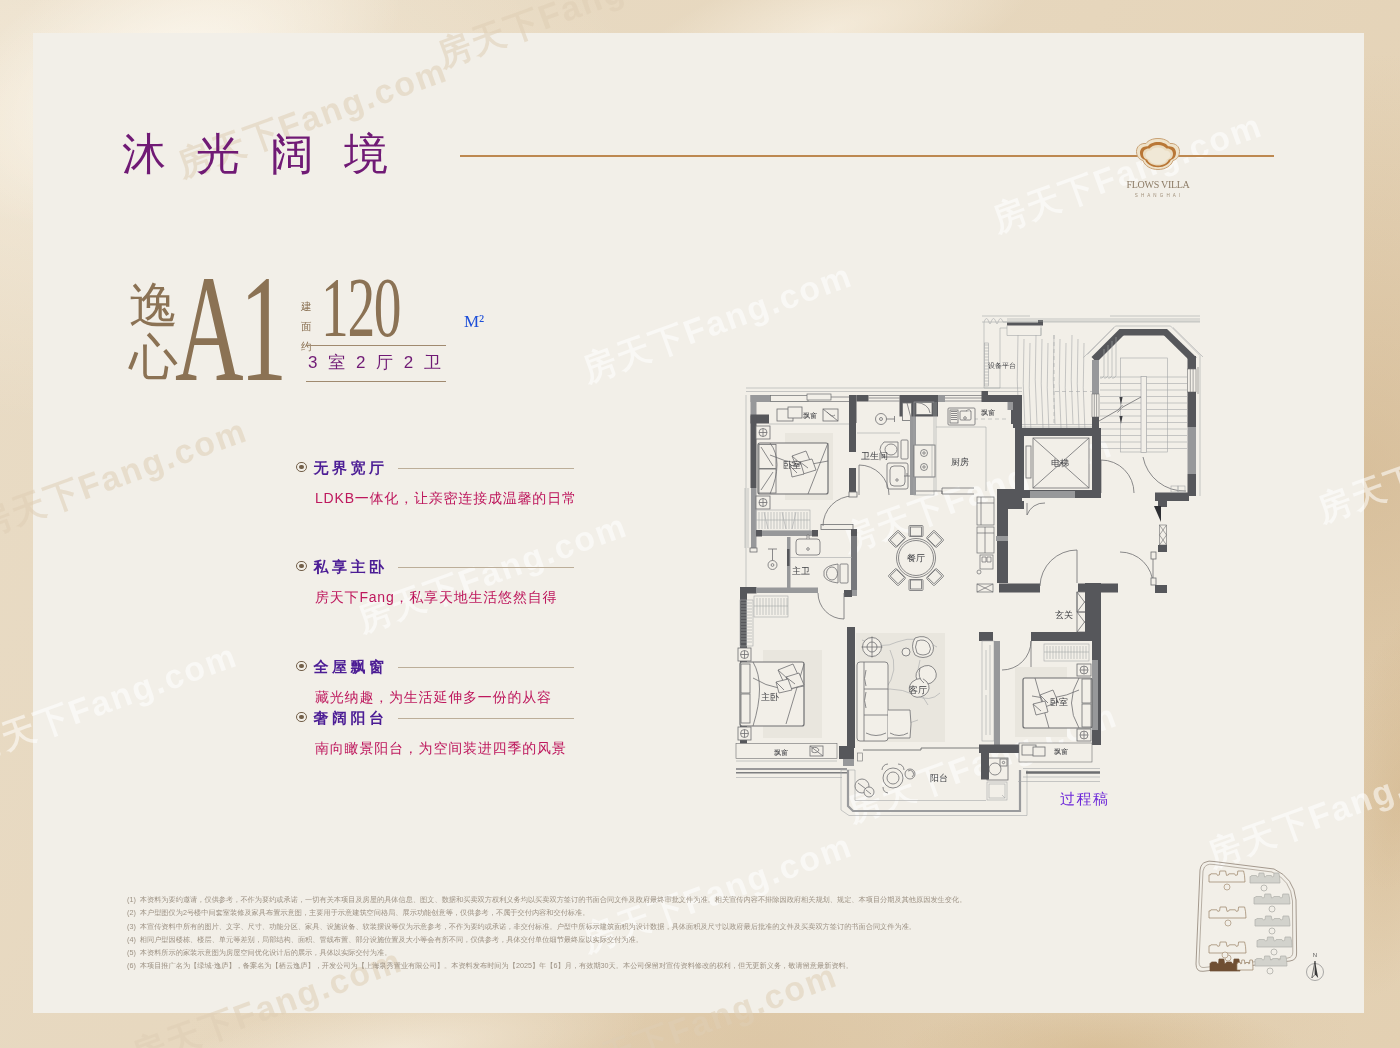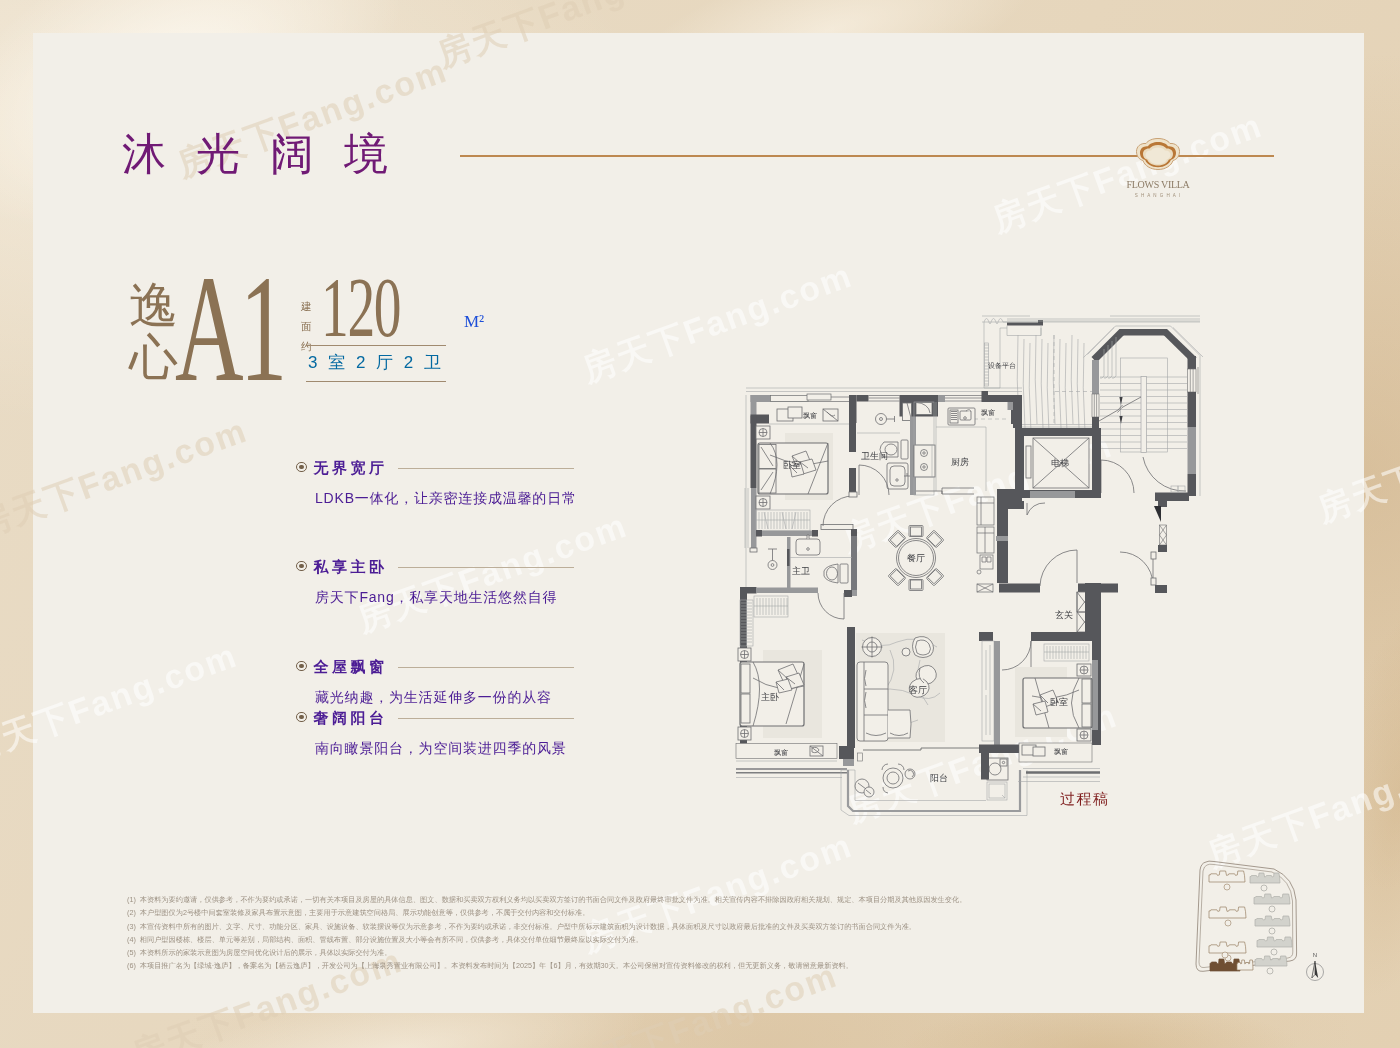--- a/index.html
+++ b/index.html
@@ -30,32 +30,32 @@
 #a1{position:absolute;left:175px;top:253px;font-family:"Liberation Serif",serif;
   font-size:152px;line-height:152px;color:#8b7254;font-weight:400;letter-spacing:-6px;
   transform:scaleX(.625);transform-origin:0 0;}
 #jmy{position:absolute;left:301px;top:296px;width:12px;font-size:10.5px;line-height:20px;color:#8b7254;}
 #n120{position:absolute;left:321px;top:266px;font-family:"Liberation Serif",serif;
   font-size:84px;line-height:84px;color:#8b7254;letter-spacing:-2px;
   transform:scaleX(.66);transform-origin:0 0;}
 #m2{position:absolute;left:424px;top:312px;font-family:"Liberation Serif",serif;font-size:17px;color:#1d4ed8;margin-left:40px;}
 #rule1{position:absolute;left:306px;top:345px;width:140px;height:1px;background:#a08a6f;}
 #rule2{position:absolute;left:306px;top:381px;width:140px;height:1px;background:#a08a6f;}
-#rooms{position:absolute;left:306px;top:351px;width:140px;text-align:center;font-size:17px;color:#0369a1;letter-spacing:3px;}
+#rooms{position:absolute;left:306px;top:351px;width:140px;text-align:center;font-size:17px;color:#701a75;letter-spacing:3px;}
 
 .feat{position:absolute;left:296px;}
  .feat .h{position:relative;font-size:15px;font-weight:bold;color:#4c1d95;letter-spacing:3.5px;white-space:nowrap;}
 .feat .h .bullet{display:inline-block;width:8.5px;height:8.5px;border:1.5px solid #73604a;border-radius:50%;margin-right:7px;position:relative;top:-1px;}
 .feat .h .bullet i{display:block;width:4.5px;height:4.5px;background:#73604a;border-radius:50%;margin:2px auto;}
 .feat .h .ln{display:inline-block;vertical-align:4px;width:176px;height:1px;background:#bcae99;margin-left:10px;}
- .feat .s{margin-top:12px;margin-left:19px;font-size:14px;color:#4c1d95;letter-spacing:0.8px;white-space:nowrap;}
+ .feat .s{margin-top:12px;margin-left:19px;font-size:14px;color:#be185d;letter-spacing:0.8px;white-space:nowrap;}
 
 #disc{position:absolute;left:127px;top:893px;font-size:7.2px;line-height:13.3px;color:#9c9183;letter-spacing:0px;}
 
-#draft{position:absolute;left:1060px;top:790px;font-size:15px;color:#7f1d1d;letter-spacing:1.5px;}
+#draft{position:absolute;left:1060px;top:790px;font-size:15px;color:#6d28d9;letter-spacing:1.5px;}
 </style>
 </head>
 <body>
 
 <div id="bg"></div>
 
 <div style="position:absolute;left:-80px;top:-60px;width:500px;height:260px;background:radial-gradient(closest-side,rgba(255,252,245,.8),rgba(255,252,245,0));transform:rotate(-25deg);"></div>
 <div style="position:absolute;left:620px;top:-40px;width:420px;height:140px;background:radial-gradient(closest-side,rgba(255,250,240,.55),rgba(255,250,240,0));transform:rotate(-15deg);"></div>
 <div style="position:absolute;left:150px;top:990px;width:500px;height:120px;background:radial-gradient(closest-side,rgba(255,250,240,.5),rgba(255,250,240,0));transform:rotate(-8deg);"></div>
 <div style="position:absolute;left:1330px;top:600px;width:140px;height:400px;background:radial-gradient(closest-side,rgba(200,165,115,.35),rgba(200,165,115,0));transform:rotate(10deg);"></div>

